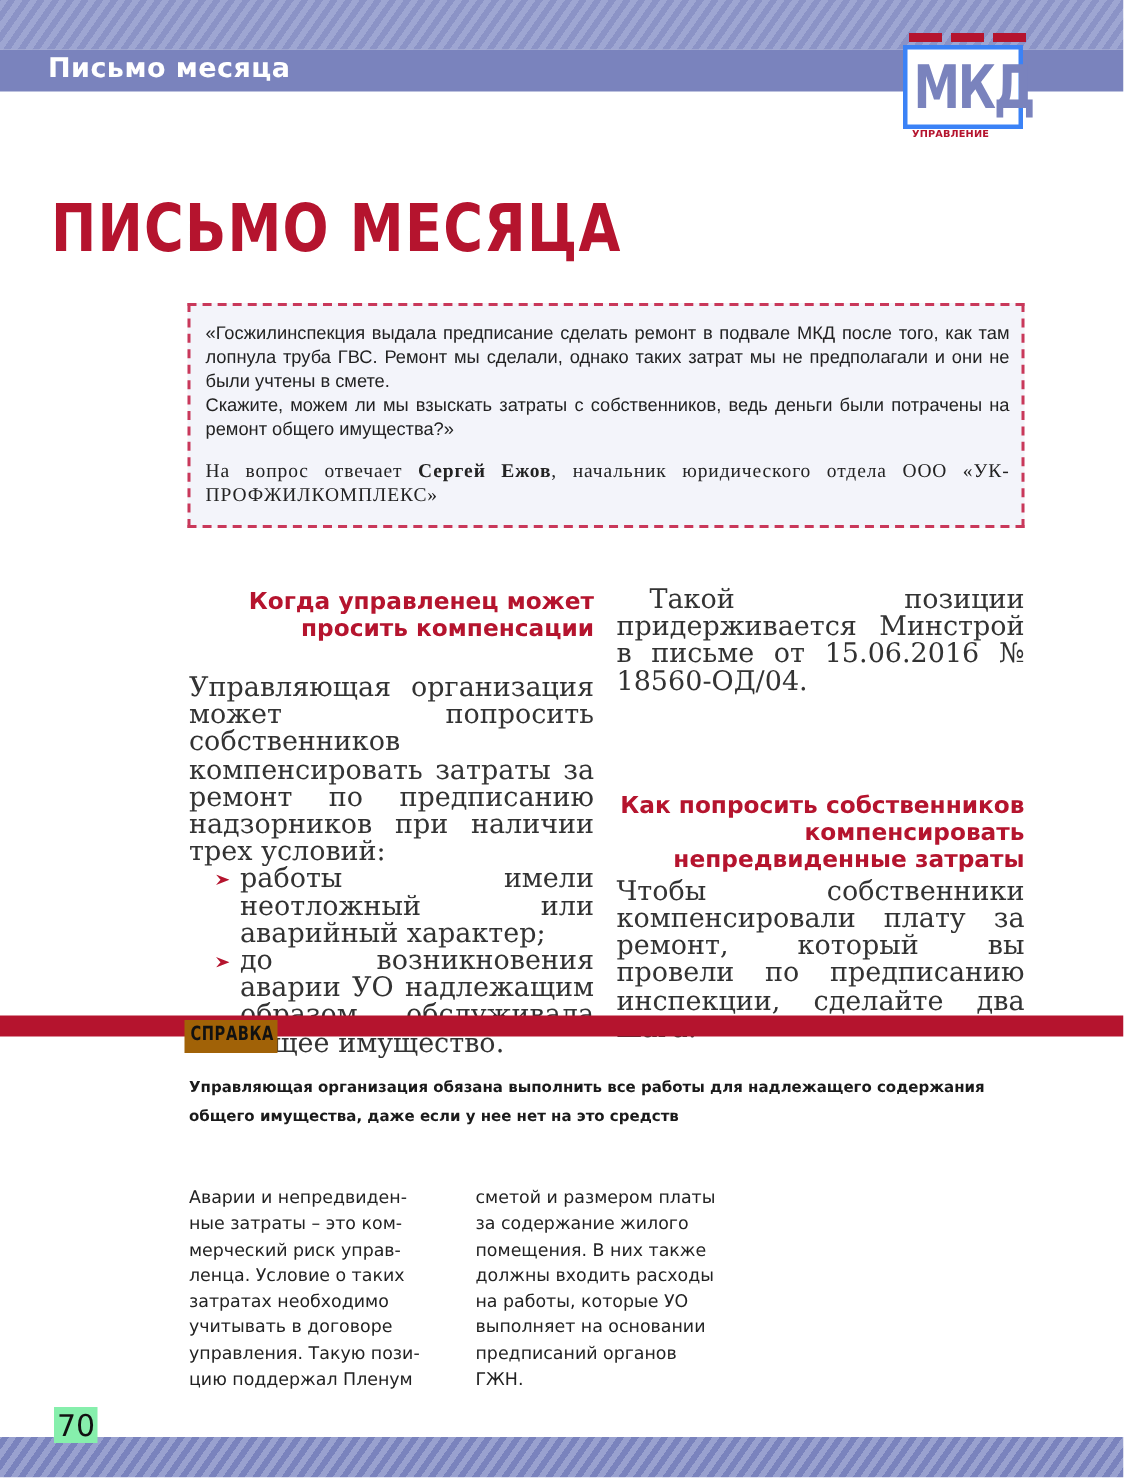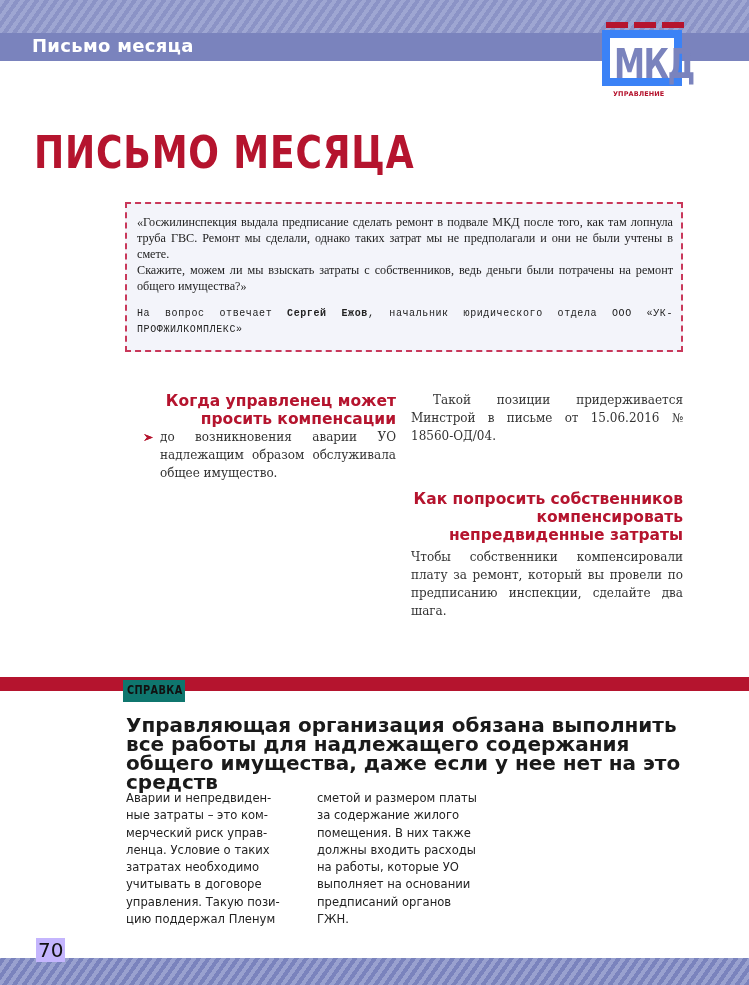--- a/index.html
+++ b/index.html
@@ -20,21 +20,21 @@
       font-family: "DejaVu Sans", sans-serif; font-weight: bold;
       font-size: 18px; color: #ffffff; letter-spacing: 0.3px;
     }
 
     
     .logo { position: absolute; left: 602px; top: 22px; width: 80px; height: 64px; }
     .logo .bars { position: absolute; left: 4px; top: 0; display: flex; gap: 6px; }
     .logo .bars span { display: block; width: 22px; height: 6px; background: #b5142e; }
     .logo .frame {
       position: absolute; left: 0; top: 8px; width: 80px; height: 56px;
-      background: #ffffff; border: 8px solid #3b82f6;
+      background: #ffffff; border: 3px solid #3b82f6;
     }
     .logo .letters {
       position: absolute; left: 4px; top: 6px;
       font-family: "DejaVu Sans", sans-serif; font-weight: bold;
       font-size: 40px; line-height: 40px; color: #7a83bd; letter-spacing: -2px;
       transform: scaleX(0.78); transform-origin: left top;
     }
     .logo .sub {
       position: absolute; left: 3px; top: 52px;
       font-family: "DejaVu Sans", sans-serif; font-weight: bold;
@@ -51,73 +51,73 @@
     }
 
     
     .quote-box {
       position: absolute; left: 125px; top: 202px; width: 558px; height: 150px;
       background: #f3f4fa;
       border: 2px dashed #c9385a;
     }
     .quote-box .question {
       position: absolute; left: 10px; top: 10px; width: 536px;
-      font-family: Liberation Serif, serif; font-size: 12.2px; line-height: 16px;
+      font-family: Liberation Sans, sans-serif; font-size: 12.2px; line-height: 16px;
       color: #222; text-align: justify;
     }
     .quote-box .question p { margin: 0; }
     .quote-box .answer {
       position: absolute; left: 10px; top: 102px; width: 536px;
-      font-family: Liberation Mono, monospace; font-size: 10px; line-height: 16px;
+      font-family: Liberation Serif, serif; font-size: 13px; line-height: 16px;
       color: #222; letter-spacing: 0.6px; text-align: justify;
     }
     .quote-box .answer b { font-weight: bold; }
 
     
     .col-left { position: absolute; left: 126px; top: 392px; width: 270px; }
     .col-right { position: absolute; left: 411px; top: 391px; width: 272px; }
 
     .red-heading {
       font-family: "DejaVu Sans", sans-serif; font-weight: bold;
       font-size: 15.5px; line-height: 18px; color: #b5142e; text-align: right;
     }
     .serif-text {
-      font-family: "DejaVu Serif", serif; font-size: 12px; line-height: 18.2px;
+      font-family: "DejaVu Serif", serif; font-size: 18px; line-height: 18.2px;
       color: #333; text-align: justify;
     }
     .col-left .serif-text { margin-top: 22px; }
     .bullets { list-style: none; margin-left: 12px; }
     .bullets li { position: relative; padding-left: 22px; }
     .bullets li .bullet-icon {
       position: absolute; left: 6px; top: 6px; width: 9px; height: 7px;
     }
 
     .col-right .indent { text-indent: 22px; }
-    .col-right .red-heading { margin-top: 44px; }
+    .col-right .red-heading { margin-top: 64px; }
     .col-right .serif-text.last { margin-top: 4px; }
 
     
     .ref-bar {
       position: absolute; left: 0; top: 677px; width: 749px; height: 14px;
       background: #b5142e;
     }
     .ref-tab {
       position: absolute; left: 123px; top: 680px; width: 62px; height: 22px;
-      background: #0f766e;
+      background: #a16207;
       text-decoration: underline;
     }
     .ref-tab span {
       position: absolute; left: 4px; top: 2px;
       font-family: "DejaVu Sans", sans-serif; font-weight: bold; font-size: 13px;
       color: #111; transform: scaleX(0.75); transform-origin: left top; letter-spacing: 0.5px;
     }
     .ref-heading {
       position: absolute; left: 126px; top: 716px; width: 560px;
       font-family: "DejaVu Sans", sans-serif; font-weight: bold;
-      font-size: 20px; line-height: 19px; color: #1a1a1a;
+      font-size: 10px; line-height: 19px; color: #1a1a1a;
     }
     .ref-cols {
       position: absolute; left: 126px; top: 790px; width: 580px;
       display: flex; gap: 0;
     }
     .ref-col {
       font-family: "DejaVu Sans", sans-serif; font-size: 11.6px; line-height: 17.3px;
       color: #222; white-space: pre;
     }
     .ref-col.c1 { width: 191px; }
@@ -125,21 +125,21 @@
     .ref-col.c3 { width: 198px; }
 
     
     .bottom-stripes {
       position: absolute; left: 0; top: 958px; width: 749px; height: 27px;
       background: repeating-linear-gradient(-55deg, #7a83bd 0 4px, #99a1cf 4px 8px);
     }
     .page-number {
       position: absolute; left: 36px; top: 938px;
       font-family: "DejaVu Sans", sans-serif; font-size: 20px; color: #111;
-      background: #c4b5fd; padding: 0 2px;
+      background: #86efac; padding: 0 2px;
     }
   </style>
 </head>
 <body>
 
 <div class="top-stripes"></div>
 <div class="top-band">
   <span class="section-label">Письмо месяца</span>
 </div>
 
@@ -162,25 +162,27 @@
     <p>«Госжилинспекция выдала предписание сделать ремонт в подвале МКД после того, как там лопнула труба ГВС. Ремонт мы сделали, однако таких затрат мы не предполагали и они не были учтены в смете.</p>
     <p>Скажите, можем ли мы взыскать затраты с собственников, ведь деньги были потрачены на ремонт общего имущества?»</p>
   </div>
   <div class="answer">
     <span>На вопрос отвечает </span><b>Сергей Ежов</b><span>, начальник юридического отдела ООО «УК-ПРОФЖИЛКОМПЛЕКС»</span>
   </div>
 </div>
 
 <div class="col-left">
   <h2 class="red-heading">Когда управленец может просить компенсации</h2>
+  <p class="serif-text">Управляющая организация может попросить собственников компенсировать затраты за ремонт по предписанию надзорников при наличии трех условий:</p>
   <ul class="bullets serif-text" style="margin-top:0">
     <li>
       <svg class="bullet-icon" viewBox="0 0 9 7">
           <path d="M0 0 L9 3.5 L0 7 L3 3.5 Z" fill="#b5142e"></path>
         </svg>
+      <span>работы имели неотложный или аварийный характер;</span>
     </li>
     <li>
       <svg class="bullet-icon" viewBox="0 0 9 7">
           <path d="M0 0 L9 3.5 L0 7 L3 3.5 Z" fill="#b5142e"></path>
         </svg>
       <span>до возникновения аварии УО надлежащим образом обслуживала общее имущество.</span>
     </li>
   </ul>
 </div>
 

